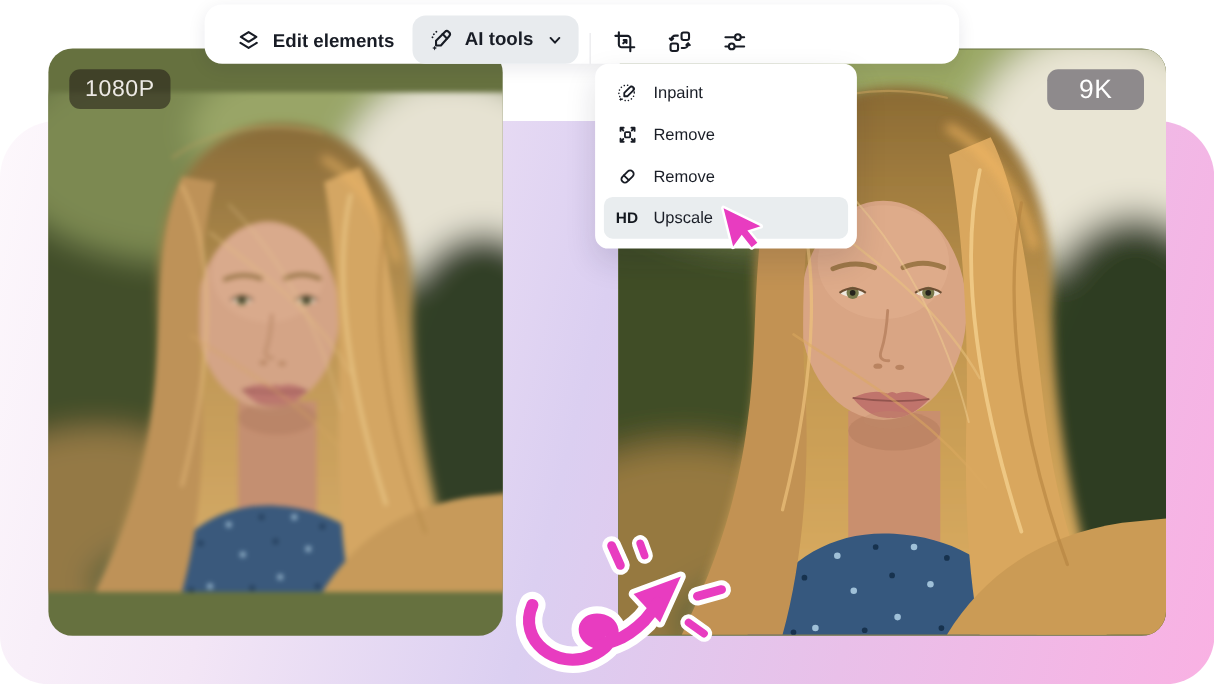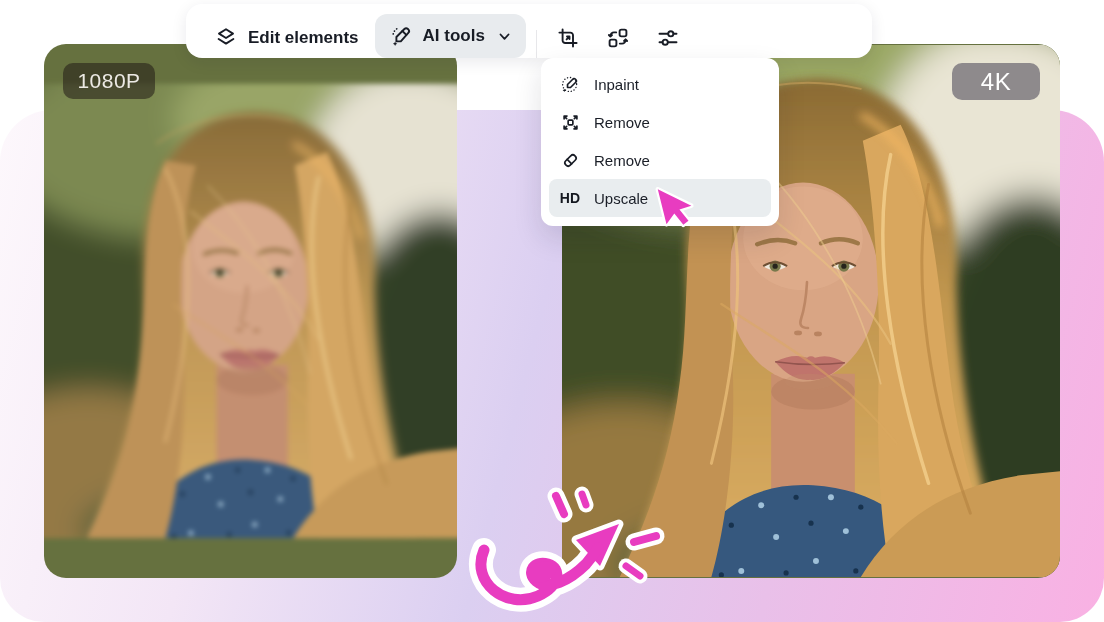--- a/index.html
+++ b/index.html
@@ -165,21 +165,21 @@
     <svg class="portrait" viewBox="0 0 500 534">
         <use href="#portrait-art"></use>
       </svg>
     <span class="chip chip--dark">1080P</span>
   </figure>
 
   <figure class="photo photo--right" style="margin:0">
     <svg class="portrait" viewBox="0 0 500 534">
         <use href="#portrait-art"></use>
       </svg>
-    <span class="chip chip--gray">4K</span>
+    <span class="chip chip--gray">9K</span>
   </figure>
 
   <svg class="doodle-svg" width="204" height="138" viewBox="0 0 204 138">
     <g fill="none" stroke="#fff" stroke-linecap="round" stroke-linejoin="round">
       <path d="M18 66 C4 98 40 126 72 112 C94 102 96 84 82 80 C68 76 60 88 70 97 C82 107 104 96 120 80 C126 73 128 70 132 64" stroke-width="24"></path>
       <path d="M90 12 L98 30" stroke-width="17"></path>
       <path d="M116 10 L120 21" stroke-width="15"></path>
       <path d="M168 58 L190 52" stroke-width="17"></path>
       <path d="M160 82 L174 92" stroke-width="15"></path>
     </g>

